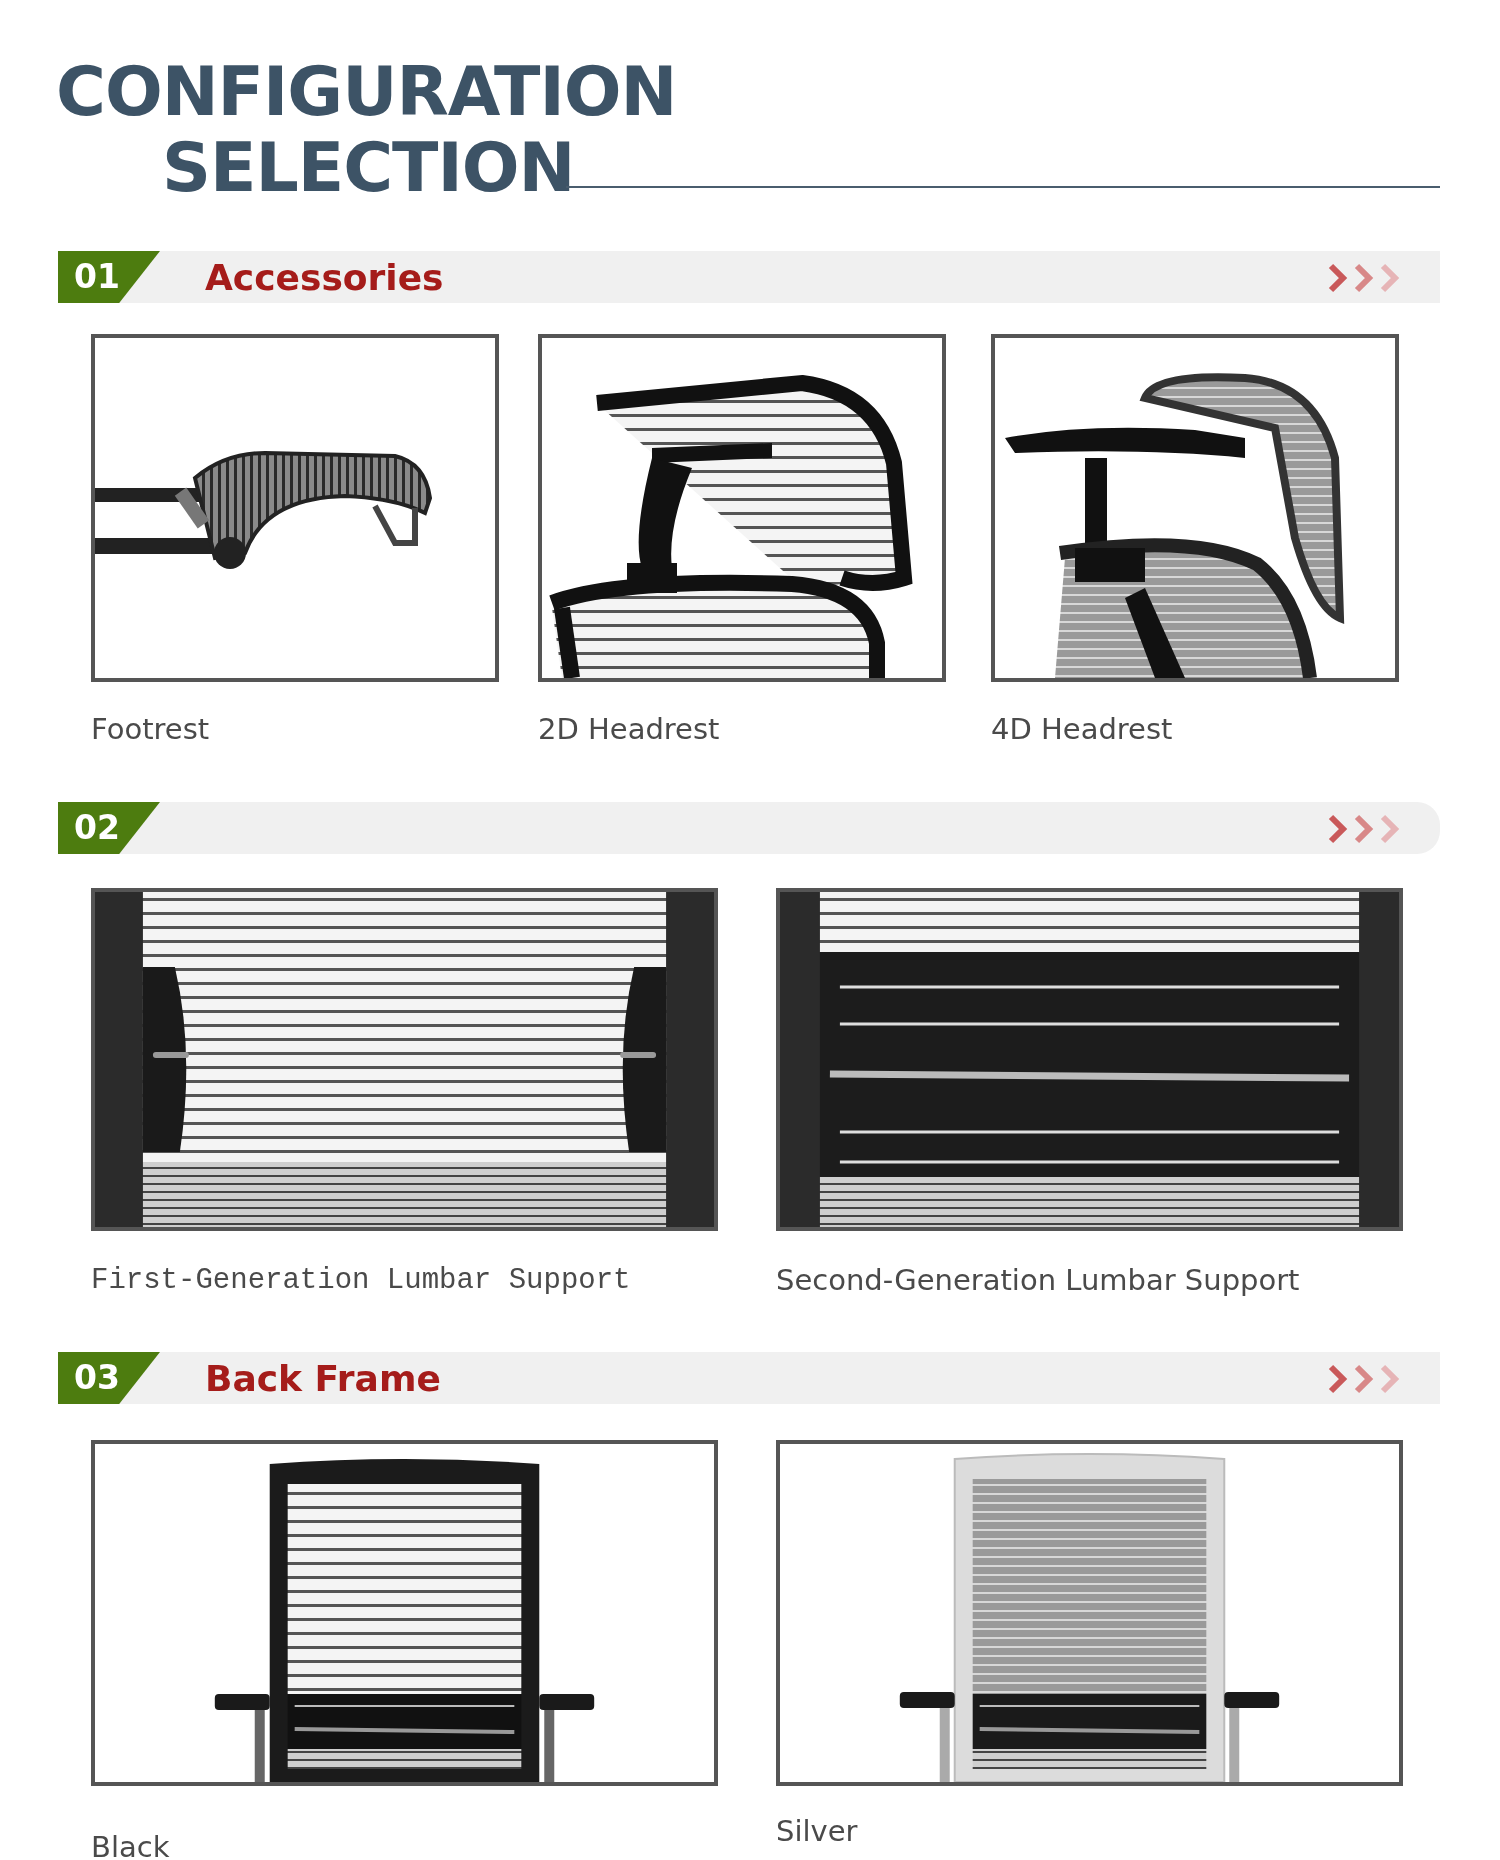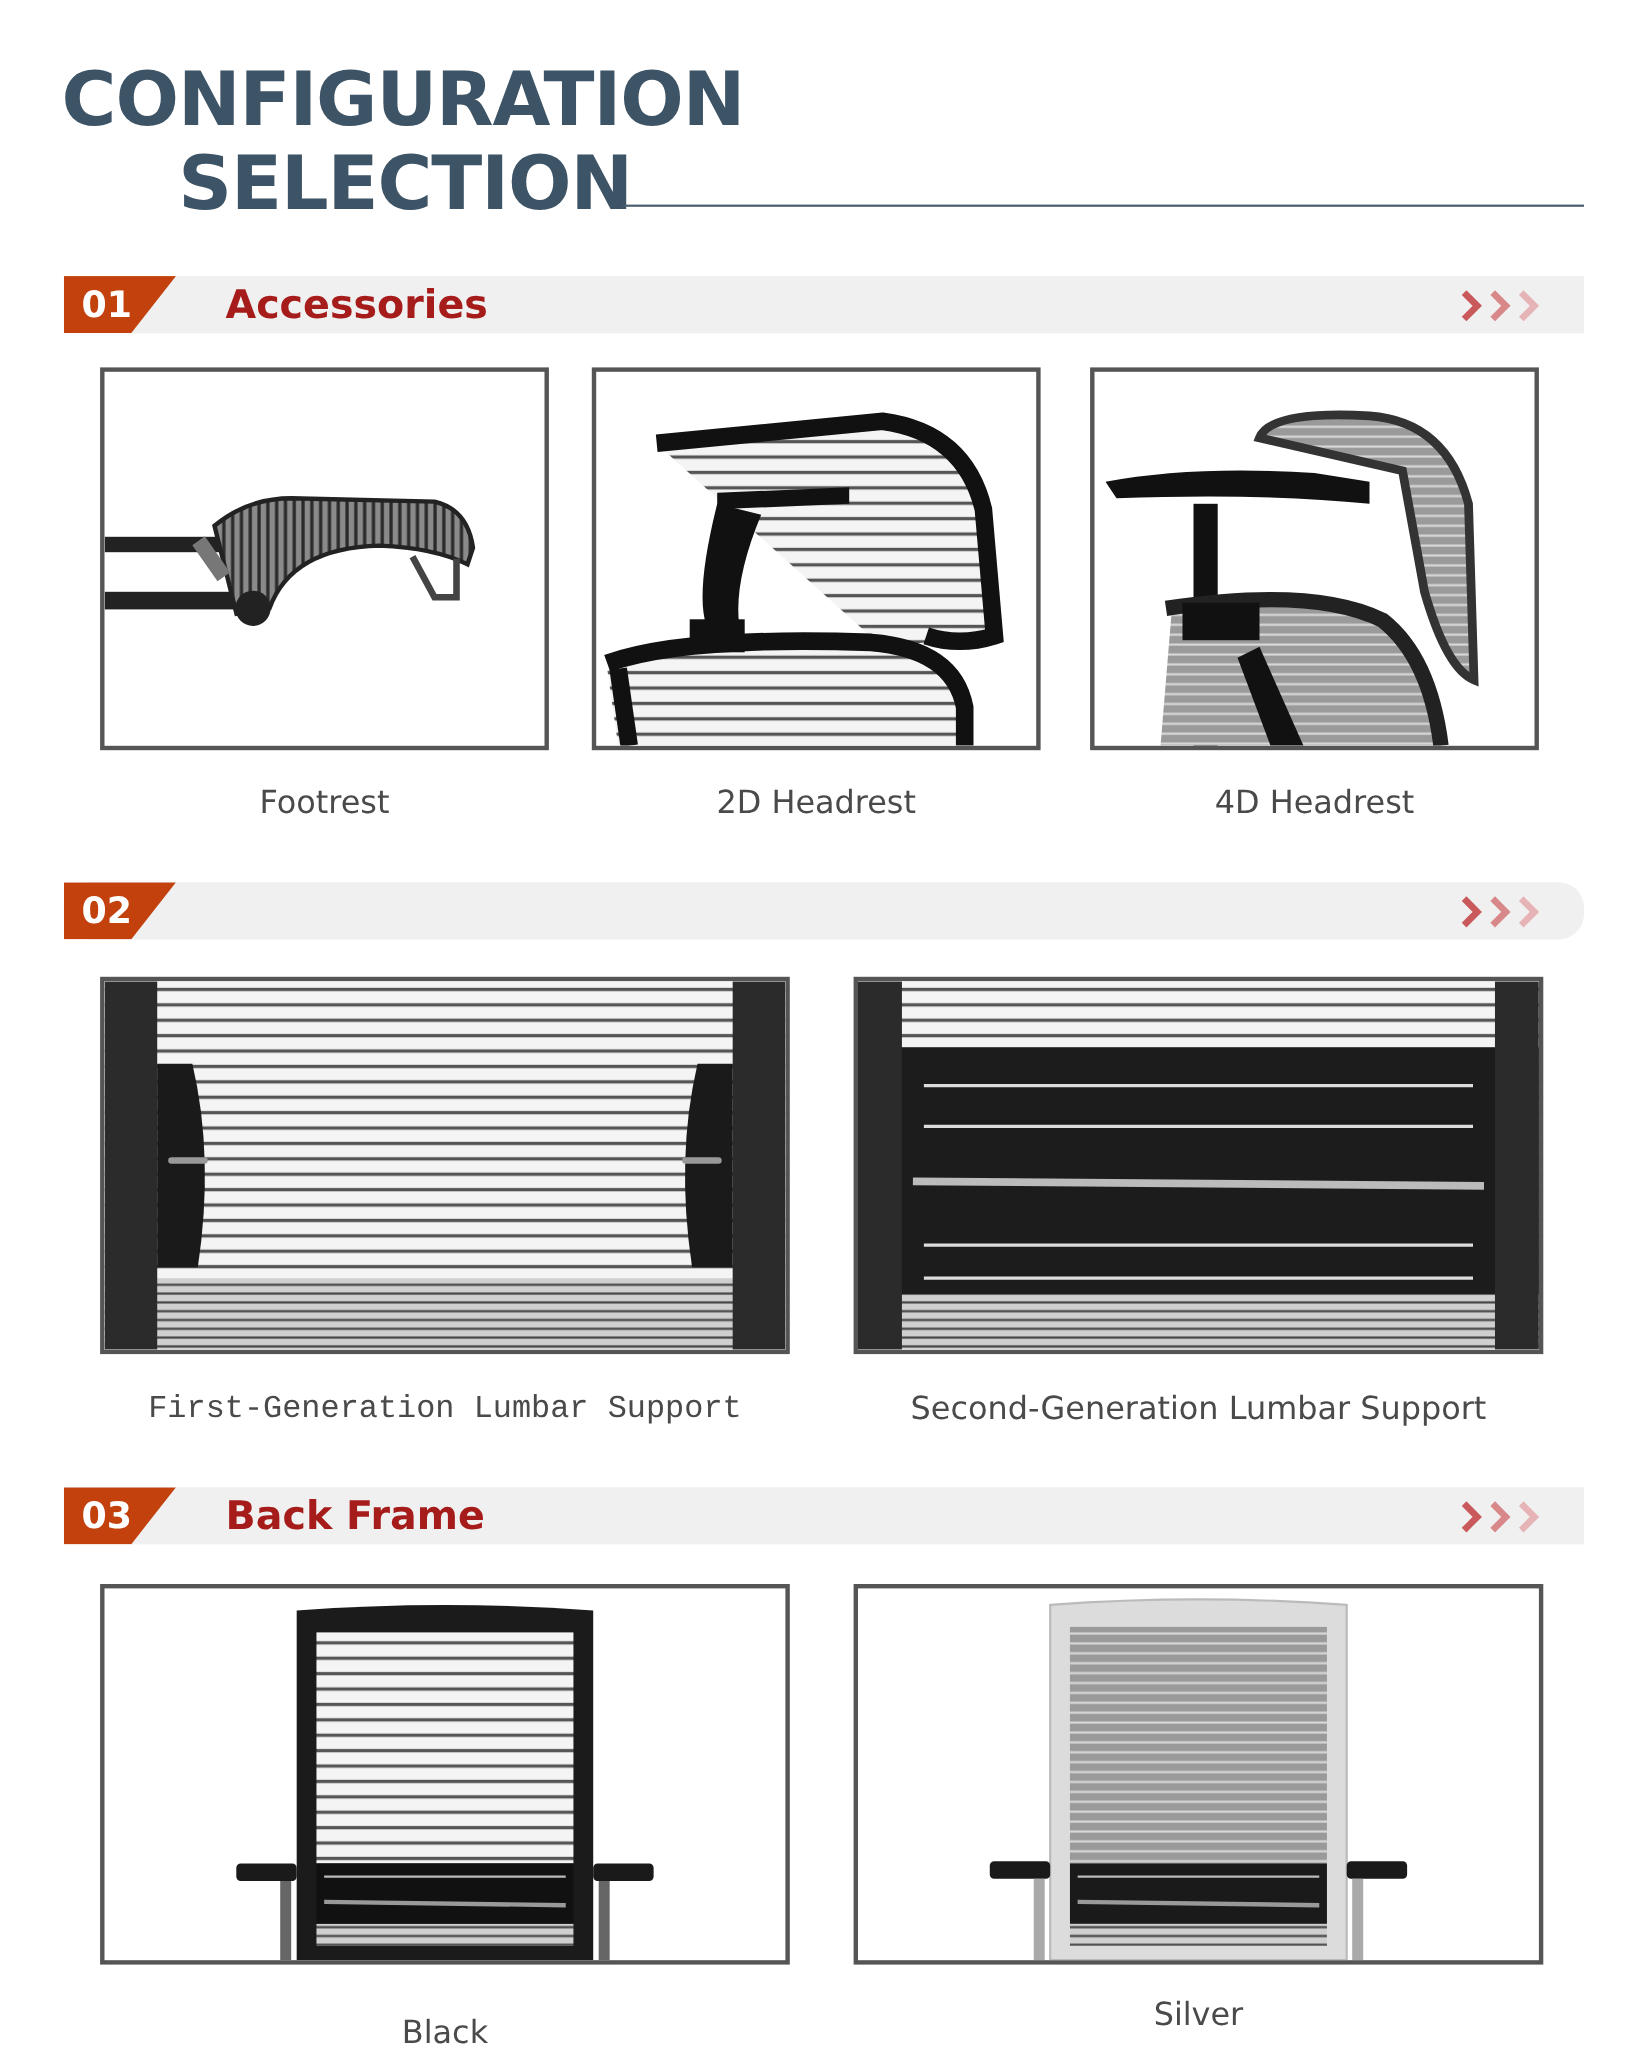--- a/index.html
+++ b/index.html
@@ -4,28 +4,28 @@
 <style>
   html, body { margin: 0; padding: 0; background: #ffffff; }
   body { width: 1500px; height: 1860px; position: relative; overflow: hidden; font-family: "DejaVu Sans", sans-serif; }
 
   .title { position: absolute; color: #3d5366; font-family: "DejaVu Sans", sans-serif; font-weight: bold; font-size: 68px; letter-spacing: -1px; line-height: 1; white-space: nowrap; }
   .title.l1 { left: 56px; top: 58px; }
   .title.l2 { left: 162px; top: 134px; }
   .title-rule { position: absolute; left: 566px; top: 186px; width: 874px; height: 2px; background: #4a5d6e; }
 
   .section-bar { position: absolute; left: 58px; width: 1382px; height: 52px; background: #f0f0f0; }
-  .section-tag { position: absolute; left: 0; top: 0; width: 102px; height: 52px; background: #c2410c; clip-path: polygon(0 0, 100% 0, 60% 100%, 0 100%); }
+  .section-tag { position: absolute; left: 0; top: 0; width: 102px; height: 52px; background: #4d7c0f; clip-path: polygon(0 0, 100% 0, 60% 100%, 0 100%); }
   .section-num { position: absolute; left: 16px; top: 9px; color: #ffffff; font-weight: bold; font-size: 33px; line-height: 1; font-family: "DejaVu Sans", sans-serif; }
   .section-title { position: absolute; left: 147px; top: 8px; color: #a51c1a; font-weight: bold; font-size: 36px; line-height: 1.05; font-family: "DejaVu Sans", sans-serif; white-space: nowrap; }
   .chevrons { position: absolute; left: 1270px; top: 12px; width: 80px; height: 30px; }
 
   .frame { position: absolute; border: 4px solid #555555; background: #ffffff; overflow: hidden; box-sizing: border-box; }
   .frame svg { width: 100%; height: 100%; display: block; }
-  .label { position: absolute; color: #4a4a4a; font-size: 29px; line-height: 1; text-align: center; font-family: "DejaVu Sans", sans-serif; white-space: nowrap; }
+  .label { position: absolute; color: #4a4a4a; font-size: 29px; line-height: 1; text-align: left; font-family: "DejaVu Sans", sans-serif; white-space: nowrap; }
 </style>
 </head>
 <body>
 
 <svg width="0" height="0" style="position:absolute">
   <defs>
     <pattern id="mesh" width="8" height="14" patternUnits="userSpaceOnUse">
       <rect width="8" height="14" fill="#f4f4f4"></rect>
       <rect y="6" width="8" height="3" fill="#555"></rect>
     </pattern>

